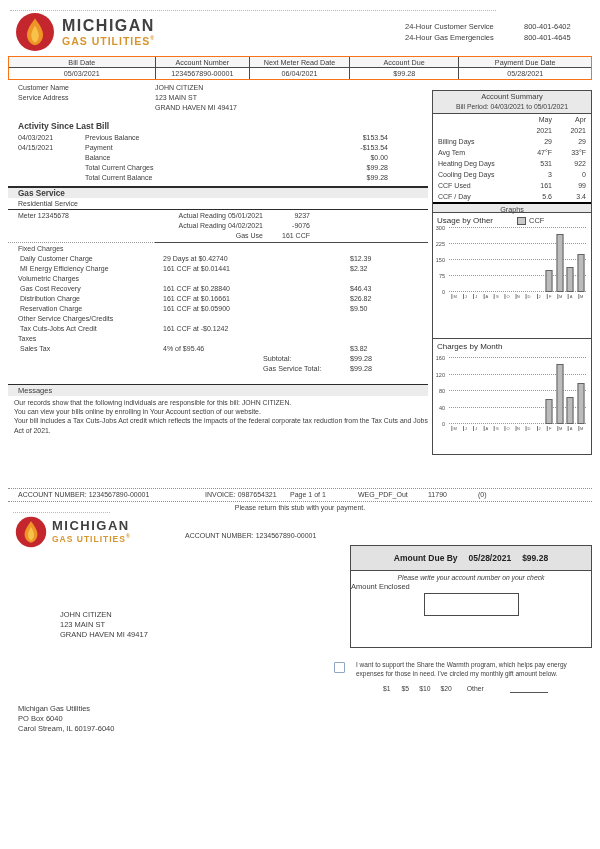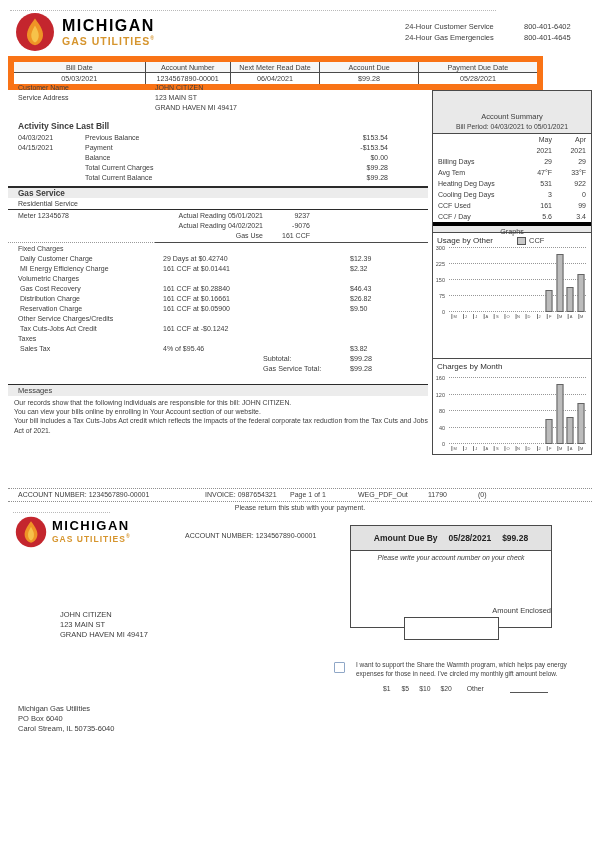--- a/index.html
+++ b/index.html
@@ -5,48 +5,48 @@
   * { margin:0; padding:0; box-sizing:border-box; }
   html,body { width:600px; height:849px; background:#ffffff; font-family:"Liberation Sans", sans-serif; color:#3c3c3c; }
   .abs { position:absolute; }
   .t7 { font-size:7px; line-height:10px; }
   .t75 { font-size:7.5px; line-height:10px; }
   .b { font-weight:bold; }
 
   
   .dotline { border-top:1px dotted #b9b9b9; height:0; }
   .logo { display:flex; align-items:center; gap:7px; }
-  .brand-name { font-size:16px; font-weight:bold; letter-spacing:1.5px; color:#000000; line-height:15px; }
+  .brand-name { font-size:16px; font-weight:bold; letter-spacing:1.5px; color:#404040; line-height:15px; }
   .brand-sub { font-size:10.5px; font-weight:bold; letter-spacing:1px; color:#d6952e; line-height:11px; }
   .brand-reg { font-size:5px; vertical-align:super; }
   .logo2 .brand-name { font-size:13px; line-height:12px; }
   .logo2 .brand-sub { font-size:8.5px; line-height:9px; }
   .contact-row { display:flex; height:11px; line-height:11px; font-size:7.5px; }
   .contact-row .cl { flex:1; }
   .contact-row .cp { width:68px; }
 
   
-  .toptable { position:absolute; left:8px; top:56px; width:535px; border:6px solid #f97316; }
+  .toptable { position:absolute; left:8px; top:56px; width:584px; border:1px solid #f97316; }
   .tt-row { display:flex; height:11px; line-height:10px; font-size:7.2px; }
   .tt-head { background:#f6f6f6; border-bottom:1px solid #4a4a4a; }
   .tt-c { text-align:center; border-right:1px solid #4a4a4a; padding-top:1px; }
   .tt-c:last-child { border-right:none; }
   .w0{width:147px;} .w1{width:95px;} .w2{width:100px;} .w3{width:110px;} .w4{width:132px;}
 
   
   .panel { position:absolute; left:432px; top:90px; width:160px; height:365px; border:1px solid #4a4a4a; font-size:7px; }
   .band { background:#e9e9e9; text-align:center; }
   .as-head { border-bottom:1px solid #4a4a4a; padding:1px 0 2px; }
-  .as-head .l1 { font-size:7.5px; line-height:10px;margin-top:20px; }
+  .as-head .l1 { font-size:7.5px; line-height:10px; }
   .as-head .l2 { font-size:6.8px; line-height:9px; }
   .as-row { display:flex; height:11px; line-height:11px; padding:0 5px; }
   .as-row .al { flex:1; }
   .as-row .v1 { width:42px; text-align:right; }
   .as-row .v2 { width:34px; text-align:right; }
-  .graphs-band { height:11px; line-height:11px; border-top:4px solid #000000; border-bottom:1px solid #4a4a4a; font-size:7.2px; }
+  .graphs-band { height:11px; line-height:11px; border-top:2px solid #000000; border-bottom:1px solid #4a4a4a; font-size:7.2px; }
   .chart { position:relative; }
   .ch2 { border-top:1px solid #4a4a4a; }
   .ch-title { position:absolute; left:4px; top:3px; font-size:8px; color:#2f2f2f; }
   .legend { position:absolute; left:84px; top:3px; display:flex; align-items:center; gap:3px; font-size:7.5px; }
   .legend-box { width:9px; height:8px; background:#c9c9c9; border:1px solid #555; display:inline-block; }
   .yaxis { position:absolute; left:0; width:14px; }
   .yt { position:absolute; right:2px; font-size:5.5px; line-height:6px; color:#4a4a4a; transform:translateY(50%); }
   .plot { position:absolute; left:16px; right:5px; }
   .grid { position:absolute; left:0; right:0; height:0; border-top:1px dotted #979797; }
   .bar { position:absolute; bottom:0; width:7px; transform:translateX(-50%); border:1px solid #636363; }
@@ -71,25 +71,25 @@
   .c-row { display:flex; height:10px; line-height:10px; font-size:7px; }
   .c-row .cd { width:145px; padding-left:2px; }
   .c-row .cc { width:187px; }
   .tot-row { display:flex; height:10px; line-height:10px; font-size:7.2px; }
   .tot-row .sp { width:245px; }
   .tot-row .tl { width:87px; }
   .msg-lines { position:absolute; left:14px; top:398px; width:416px; font-size:6.9px; line-height:9.2px; }
 
   
   .stub-note { position:absolute; left:0; top:504px; width:600px; text-align:center; font-size:7px; }
-  .pay-panel { position:absolute; left:350px; top:525px; width:202px; height:103px; border:1px solid #4a4a4a; }
+  .pay-panel { position:absolute; left:350px; top:545px; width:242px; height:103px; border:1px solid #4a4a4a; }
   .due-band { height:25px; background:#e2e2e2; border-bottom:1px solid #4a4a4a; display:flex; align-items:center; justify-content:center; gap:11px; font-size:8.5px; font-weight:bold; color:#222; }
   .latefee { height:13px; line-height:13px; border-bottom:1px solid #4a4a4a; text-align:center; font-size:7.1px; }
   .checknote { margin-top:2px; text-align:center; font-style:italic; font-size:6.8px; line-height:9px; }
-  .enclosed-lbl { text-align:right; font-size:7.5px; line-height:10px;margin-top:44px; }
+  .enclosed-lbl { text-align:left; font-size:7.5px; line-height:10px; }
   .enclosed-box { width:95px; height:23px; border:1px solid #4a4a4a; margin:1px auto 0; background:#fff; }
   .checkbox { position:absolute; left:334px; top:662px; width:11px; height:11px; border:1px solid #8fa7c7; border-radius:1px; background:#fff; }
   .warmth { position:absolute; left:356px; top:661px; width:238px; font-size:6.5px; line-height:8.7px; }
   .gifts { position:absolute; left:383px; top:684px; display:flex; font-size:6.8px; line-height:9px; }
   .gifts span { display:inline-block; }
   .oline { width:38px; border-bottom:1px solid #555; margin-left:26px; }
 </style>
 </head>
 <body>
 
@@ -438,14 +438,14 @@
   <span style="margin-right:10px;">$5</span>
   <span style="margin-right:10px;">$10</span>
   <span style="margin-right:15px;">$20</span>
   <span>Other</span>
   <span class="oline"></span>
 </div>
 
 <div class="abs t75" style="left:18px; top:704px;">
   <div>Michigan Gas Utilities</div>
   <div>PO Box 6040</div>
-  <div>Carol Stream, IL 50735-6040</div>
+  <div>Carol Stream, IL 60197-6040</div>
 </div>
 
 </body></html>

